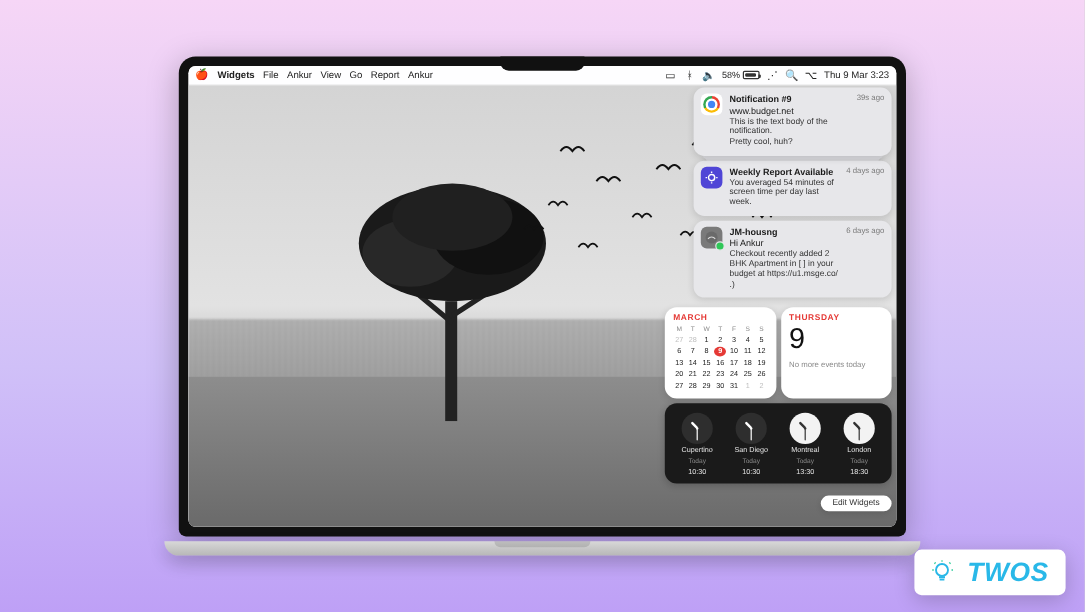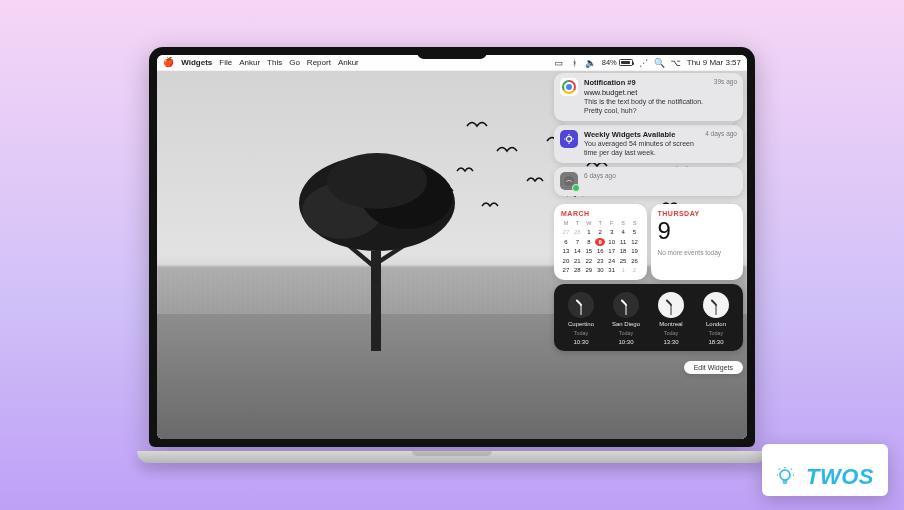--- a/index.html
+++ b/index.html
@@ -53,21 +53,21 @@
   .sky { position:absolute; inset:0; background: linear-gradient(180deg,#d4d4d4 0%, #e2e2e2 50%, #b8b8b8 65%, #a0a0a0 80%, #787878 100%); }
   .ground { position:absolute; left:0; right:0; bottom:0; height:34%; background:linear-gradient(180deg,#8d8d8d,#6a6a6a); }
   .horizon-trees { position:absolute; left:0; right:0; bottom:33%; height:14%; background:repeating-linear-gradient(90deg,#888 0 2px,#8f8f8f 2px 5px); filter:blur(1px); opacity:.55; }
   .lone-tree { position:absolute; left:130px; bottom:24%; width:180px; height:210px; pointer-events:none; }
   .lone-tree svg { width:100%; height:100%; }
   .birds { position:absolute; top:40px; left:270px; width:270px; height:120px; }
   .birds svg { width:100%; height:100%; }
 
   
   .rigthcol { position:absolute; top:18px; right:4px; width:189px; display:flex; flex-direction:column; gap:4px; z-index:30; }
-  .notif { background:#e7e7ea; border-radius:9px; padding:5px 6px 6px 6px; display:flex; gap:6px; box-shadow:0 2px 6px rgba(0,0,0,.12); }
+  .notif { background:#e7e7ea; border-radius:9px; padding:5px 6px 6px 6px; display:flex; gap:6px; box-shadow:0 2px 6px rgba(0,0,0,.12);margin-left:24px; }
   .notif-stack { position:relative; }
   .notif-stack::before, .notif-stack::after { content:""; position:absolute; left:5px; right:5px; height:5px; background:#dcdce0; border-radius:0 0 8px 8px; box-shadow:0 2px 4px rgba(0,0,0,.1); z-index:-1;}
   .notif-stack::before { bottom:-3px; left:7px; right:7px;}
   .notif-stack::after { bottom:-6px; left:10px; right:10px; opacity:.7;}
   .notif-icon { width:18px; height:18px; border-radius:5px; flex:none; display:flex; align-items:center; justify-content:center; font-size:10px; color:#fff; background:#fff; }
   .notif-icon.chrome { background:#fff; position:relative; }
   .chrome-ring { width:14px; height:14px; border-radius:50%; background:conic-gradient(#ea4335 0 120deg,#fbbc05 120deg 240deg,#34a853 240deg 360deg); display:flex; align-items:center; justify-content:center; }
   .chrome-ring::after { content:""; width:6px; height:6px; border-radius:50%; background:#4285f4; border:2px solid #fff; }
   .notif-icon.screentime { background:#4f45d6; }
   .notif-icon.generic { background:#7a7a7a; }
@@ -104,58 +104,58 @@
   .clock-city-day { font-size:5.5px; color:#8a8a8a; text-align:center; }
   .clock-city-time { font-size:6px; color:#e4e4e4; text-align:center; }
 
   .edit-widgets { align-self:flex-end; margin-top:6px; background:#fff; border-radius:12px; padding:3px 10px; font-size:7px; color:#333; box-shadow:0 2px 5px rgba(0,0,0,.12); }
 
   
   .base { position:absolute; bottom:0; left:0; width:630px; height:12px; background:linear-gradient(180deg,#d8d8d8,#b7b7b7); border-radius:0 0 14px 14px; box-shadow:0 6px 14px rgba(0,0,0,.2); }
   .base-indent { position:absolute; top:0; left:50%; transform:translateX(-50%); width:80px; height:5px; background:rgba(0,0,0,.12); border-radius:0 0 6px 6px; }
 
   
-  .watermark { position:absolute; bottom:14px; right:16px; background:#fff; border-radius:6px; padding:20px 14px 6px 10px; display:flex; align-items:flex-start; gap:8px; box-shadow:0 4px 18px rgba(0,0,0,.2); z-index:60; }
+  .watermark { position:absolute; bottom:14px; right:16px; background:#fff; border-radius:6px; padding:6px 14px 6px 10px; display:flex; align-items:flex-start; gap:8px; box-shadow:0 4px 18px rgba(0,0,0,.2); z-index:60; }
   .watermark .bulb { width:26px; height:26px; border-radius:50%; background:#fff; display:flex; align-items:center; justify-content:center; }
   .watermark .txt { font-size:22px; font-weight:800; font-style:italic; color:#29b8e8; letter-spacing:.5px; }
 </style>
 </head>
 <body>
 
 <div class="page-bg">
   <div class="laptop">
     <div class="screen-bezel">
       <div class="notch"></div>
       <div class="screen">
 
         <div class="menubar">
           <div class="menubar-left">
             <span class="apple">🍎</span>
             <span class="menuitem" style="font-weight:600">Widgets</span>
             <span class="menuitem">File</span>
             <span class="menuitem">Ankur</span>
-            <span class="menuitem">This</span>
+            <span class="menuitem">View</span>
             <span class="menuitem">Go</span>
             <span class="menuitem">Report</span>
             <span class="menuitem">Ankur</span>
           </div>
           <div class="menubar-right">
             <span class="mb-icon">▭</span>
             <span class="mb-icon">ᚼ</span>
             <span class="mb-icon">🔈</span>
             <span class="battery">
-              <span>84%</span>
+              <span>58%</span>
               <span class="battery-shell">
                   <span class="battery-fill"></span>
                 </span>
             </span>
             <span class="mb-icon">⋰</span>
             <span class="mb-icon">🔍</span>
             <span class="mb-icon">⌥</span>
-            <span class="clock">Thu 9 Mar  3:57</span>
+            <span class="clock">Thu 9 Mar  3:23</span>
           </div>
         </div>
 
         <div class="wallpaper">
           <div class="sky"></div>
           <div class="horizon-trees"></div>
           <div class="ground"></div>
           <div class="lone-tree">
             <svg viewBox="0 0 180 210">
               <g fill="#222">
@@ -209,33 +209,38 @@
           <div class="notif">
             <div class="notif-icon screentime">
               <svg width="12" height="12" viewBox="0 0 12 12">
                   <g stroke="#fff" stroke-width="1.2" fill="none">
                     <circle cx="6" cy="6" r="2.6"></circle>
                     <path d="M6 1v1.2M6 9.8V11M1 6h1.2M9.8 6H11"></path>
                   </g>
                 </svg>
             </div>
             <div class="notif-body">
-              <div class="notif-title">Weekly Widgets Available</div>
+              <div class="notif-title">Weekly Report Available</div>
               <div class="notif-text">You averaged 54 minutes of screen time per day last week.</div>
             </div>
             <div class="notif-time">4 days ago</div>
           </div>
 
           <div class="notif">
             <div class="notif-icon generic" style="position:relative">
               <svg width="12" height="12" viewBox="0 0 12 12">
                   <circle cx="6" cy="6" r="5" fill="#6a6a6a"></circle>
                   <path d="M3 7c1.5-2 4.5-2 6 0" stroke="#d7d7d7" stroke-width="1" fill="none"></path>
                 </svg>
               <span class="dot"></span>
+            </div>
+            <div class="notif-body">
+              <div class="notif-title">JM-housng</div>
+              <div class="notif-sub">Hi Ankur</div>
+              <div class="notif-text">Checkout recently added 2 BHK Apartment in [           ] in your budget at https://u1.msge.co/            .)</div>
             </div>
             <div class="notif-time">6 days ago</div>
           </div>
 
           <div class="widrow">
             <div class="widget">
               <div class="cal-month">MARCH</div>
               <div class="cal-grid" id="cal-dow">
                   <div class="cal-dow">M</div>
                   <div class="cal-dow">T</div>

